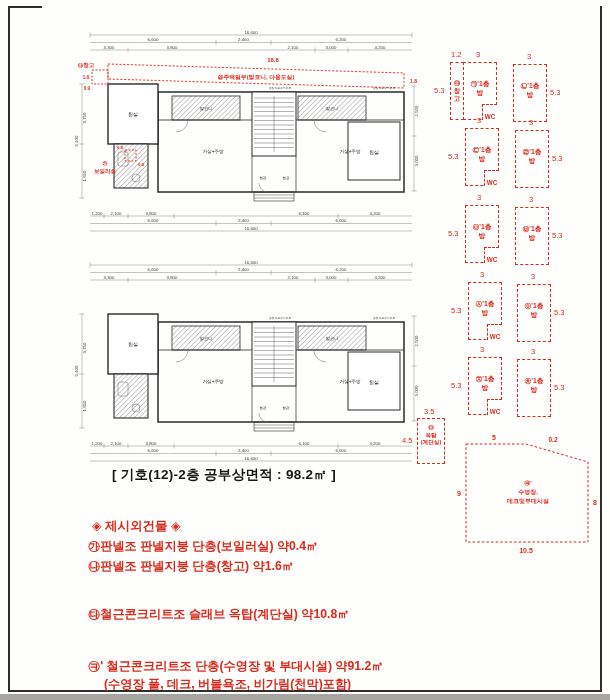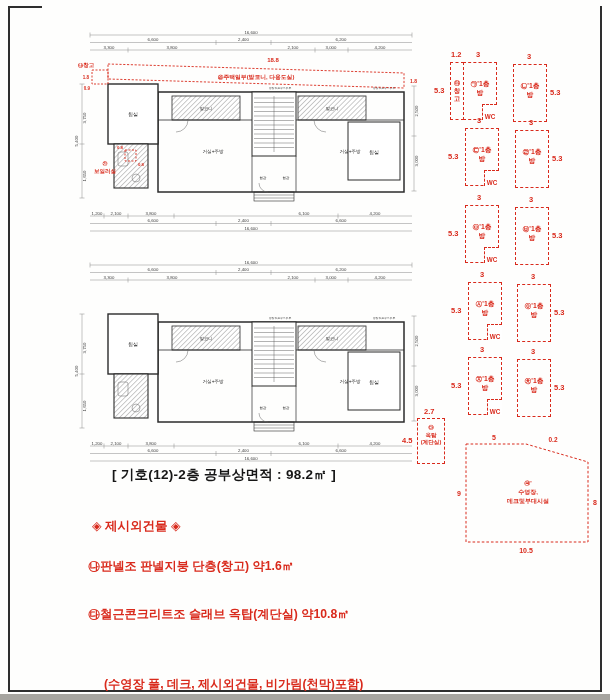--- a/index.html
+++ b/index.html
@@ -8,21 +8,21 @@
   .abs{position:absolute;}
   
   .b-left{left:8px;top:6px;width:2px;height:686px;background:#2e2e2e;}
   .b-right{left:600px;top:6px;width:2px;height:686px;background:#2e2e2e;}
   .b-bottom{left:8px;top:690px;width:594px;height:2px;background:#2e2e2e;}
   .b-toptick{left:8px;top:6px;width:34px;height:2px;background:#2e2e2e;}
   .b-band{left:0;top:694px;width:610px;height:6px;background:#a7a5a0;}
   
   .plan-cap{width:392px;text-align:center;font-size:13.5px;font-weight:bold;color:#161616;letter-spacing:.3px;}
   .rbox{position:absolute;border:1px dashed #d92a1c;background:transparent;box-sizing:border-box;}
-  .rdim{position:absolute;color:#d92a1c;font-size:7.5px;font-weight:bold;line-height:1;}
+  .rdim{position:absolute;color:#d92a1c;font-size:7.5px;font-weight:normal;line-height:1;}
   .bx-label{position:absolute;left:0;top:16px;width:100%;text-align:center;
             font-size:6.8px;font-weight:bold;color:#d92a1c;line-height:1.35;}
   .wc{position:absolute;right:-1px;bottom:-1px;width:14px;height:15px;
       border-top:1px dashed #d92a1c;border-left:1px dashed #d92a1c;background:#fff;
       font-size:6.3px;font-weight:bold;color:#d92a1c;display:flex;align-items:flex-end;justify-content:center;}
   .strip{display:flex;flex-direction:column;align-items:center;justify-content:center;
          font-size:6.5px;font-weight:bold;color:#d92a1c;line-height:1.25;}
   .roof{display:flex;flex-direction:column;align-items:center;justify-content:flex-start;padding-top:5px;
         font-size:5.6px;font-weight:bold;color:#d92a1c;line-height:1.35;text-align:center;}
   
@@ -359,21 +359,21 @@
       <span>방</span></div>
     <div class="wc">WC</div>
   </div>
   <div class="rdim" style="left:531px;top:348px">3</div>
   <div class="rbox" style="left:517px;top:359px;width:34px;height:58px">
     <div class="bx-label"><span>㉩'1층</span><br>
       <span>방</span></div>
   </div>
   <div class="rdim" style="left:554px;top:384px">5.3</div>
 
-  <div class="rdim" style="left:424px;top:408px">2.7</div>
+  <div class="rdim" style="left:424px;top:408px">3.5</div>
   <div class="rdim" style="left:402px;top:437px">4.5</div>
   <div class="rbox roof" style="left:417px;top:418px;width:28px;height:46px">
     <span>㉰</span>
     <span>옥탑</span>
     <span>(계단실)</span>
   </div>
 
   <svg class="abs" style="left:452px;top:428px" width="152" height="130" viewBox="0 0 152 130">
     <polygon points="14,16 74,16 136,34 136,114 14,114" fill="none" stroke="#d92a1c" stroke-width="1" stroke-dasharray="2.6,2"></polygon>
     <g fill="#d92a1c" font-weight="bold" text-anchor="middle">
@@ -384,17 +384,19 @@
       <text x="74" y="125" font-size="7">10.5</text>
     </g>
     <g fill="#d92a1c" font-weight="bold" text-anchor="middle">
       <text x="76" y="57" font-size="6">㉪'</text>
       <text x="76" y="66" font-size="6">수영장,</text>
       <text x="76" y="75" font-size="6">데크및부대시설</text>
     </g>
   </svg>
 
   <div class="abs list-head">◈ 제시외건물 ◈</div>
+  <div class="list-item" style="top:538px">㉮판넬조 판넬지붕 단층(보일러실) 약0.4㎡</div>
   <div class="list-item" style="top:558px">㉯판넬조 판넬지붕 단층(창고) 약1.6㎡</div>
   <div class="list-item" style="top:606px">㉰철근콘크리트조 슬래브 옥탑(계단실) 약10.8㎡</div>
-  <div class="list-item" style="top:676px;left:104px">(수영장 풀, 데크, 제시외건물, 비가림(천막)포함)</div>
+  <div class="list-item" style="top:658px">㉪' 철근콘크리트조 단층(수영장 및 부대시설) 약91.2㎡</div>
+  <div class="list-item" style="top:676px;left:104px">(수영장 풀, 데크, 버블욕조, 비가림(천막)포함)</div>
 
 </div>
 
 </body></html>

